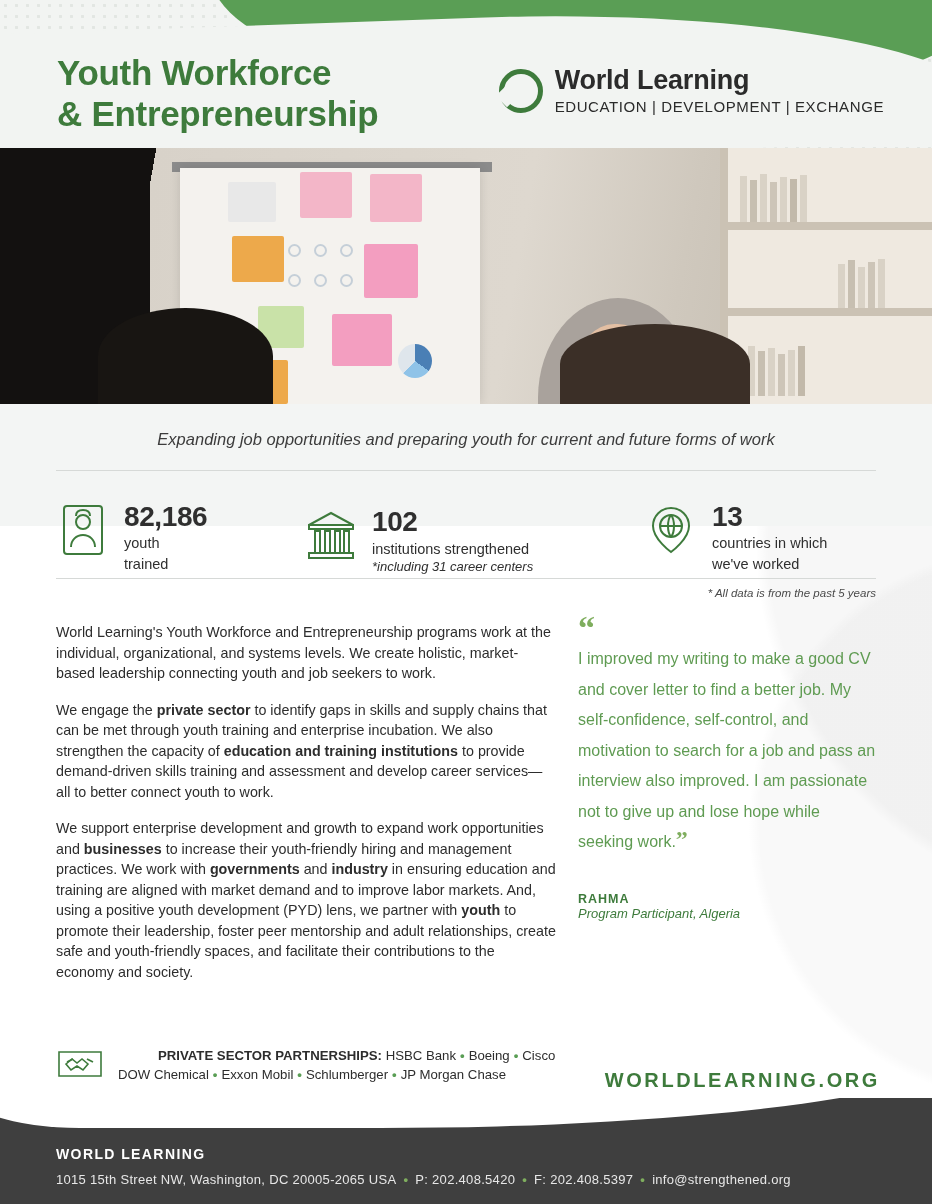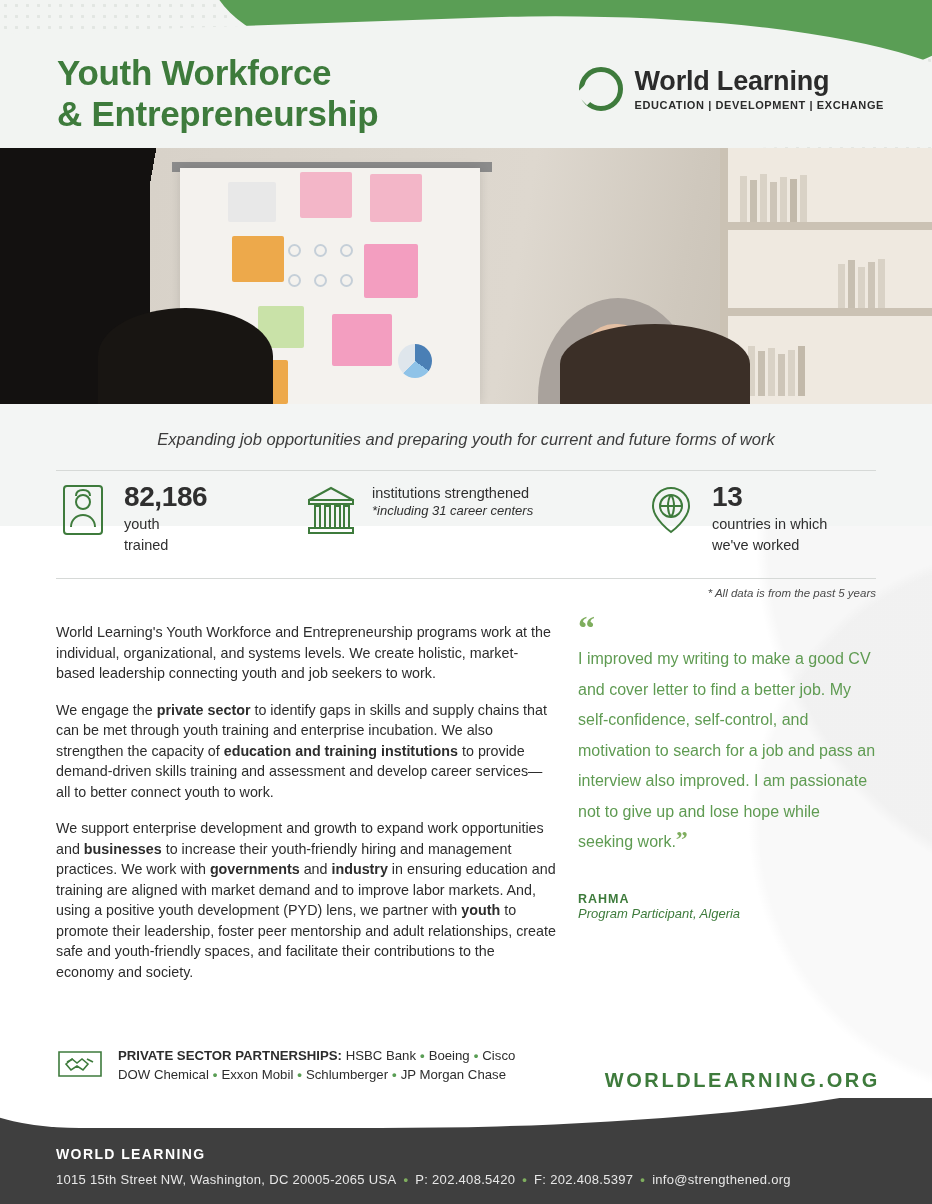--- a/index.html
+++ b/index.html
@@ -69,21 +69,21 @@
     background: #f2f4f2;
     transform: rotate(45deg);
   }
   .logo-text { line-height: 1; }
   .logo-name {
     font-size: 27px; font-weight: bold; color: #2b2b2b;
     letter-spacing: -0.2px;
   }
   .logo-tag {
     margin-top: 5px;
-    font-size: 11px; font-weight: bold; color: #2b2b2b;
+    font-size: 15px; font-weight: normal; color: #2b2b2b;
     letter-spacing: 0.6px;
   }
 
   
   .hero {
     position: absolute; top: 148px; left: 0;
     width: 932px; height: 256px;
     overflow: hidden;
     background: #2a2520;
   }
@@ -155,21 +155,21 @@
     text-align: center;
     font-style: italic; font-size: 16.5px; color: #3c3c3c;
   }
   .stat-rule {
     position: absolute; left: 56px; width: 820px; height: 1px; background: #d6d9d7;
   }
 
   
   .stats {
     position: absolute; top: 482px; left: 56px; width: 824px; height: 92px;
-    display: flex; align-items: flex-start;
+    display: flex; align-items: flex-end;
   }
   .stat { display: flex; align-items: flex-start; gap: 14px; }
   .stat-icon { width: 54px; height: 56px; color: #3e7b3c; flex: none; }
   .stat-num {
     font-size: 28px; font-weight: bold; color: #2f2f2f; line-height: 1.1;
     letter-spacing: -0.4px;
   }
   .stat-label { font-size: 14.5px; color: #2f2f2f; line-height: 1.3; margin-top: 2px; }
   .stat-sub { font-size: 13px; color: #2f2f2f; font-style: italic; }
   .s1 { width: 248px; }
@@ -212,21 +212,21 @@
     font-size: 13px; font-style: italic; color: #3e7b3c;
   }
 
   
   .partners {
     position: absolute; top: 1044px; left: 56px; width: 520px;
     display: flex; align-items: flex-start; gap: 14px;
   }
   .partners-icon { width: 48px; height: 40px; flex: none; color: #3e7b3c; }
   .partners-text { font-size: 13.2px; line-height: 19px; color: #2d2d2d; padding-top: 2px; }
-  .partners-text b { font-weight: bold; }
+  .partners-text b { font-weight: bold; margin-left: 40px; }
   .dot-sep { color: #5a9e55; font-weight: bold; padding: 0 4px; }
 
   
   .footer {
     position: absolute; left: 0; bottom: 0; width: 932px; height: 106px;
     background: #3f3f3f; overflow: hidden;
   }
   .footer-white-swoosh {
     position: absolute; top: -66px; left: -40px; width: 1020px; height: 96px;
     background: #ffffff;
@@ -368,20 +368,21 @@
           <path d="M5 18L27 6l22 12"></path>
           <rect x="5" y="18" width="44" height="4"></rect>
           <rect x="11" y="24" width="5" height="22"></rect>
           <rect x="21" y="24" width="5" height="22"></rect>
           <rect x="31" y="24" width="5" height="22"></rect>
           <rect x="40" y="24" width="5" height="22"></rect>
           <rect x="5" y="46" width="44" height="5"></rect>
         </svg>
       </div>
       <div>
+        <div class="stat-num">102</div>
         <div class="stat-label">institutions strengthened</div>
         <div class="stat-sub">*including 31 career centers</div>
       </div>
     </div>
 
     <div class="stat s3">
       <div class="stat-icon">
         <svg viewBox="0 0 54 56" fill="none" stroke="#3e7b3c" stroke-width="2">
           <path d="M27 6c-10 0-18 8-18 18 0 13 18 26 18 26s18-13 18-26c0-10-8-18-18-18z"></path>
           <circle cx="27" cy="24" r="11"></circle>

